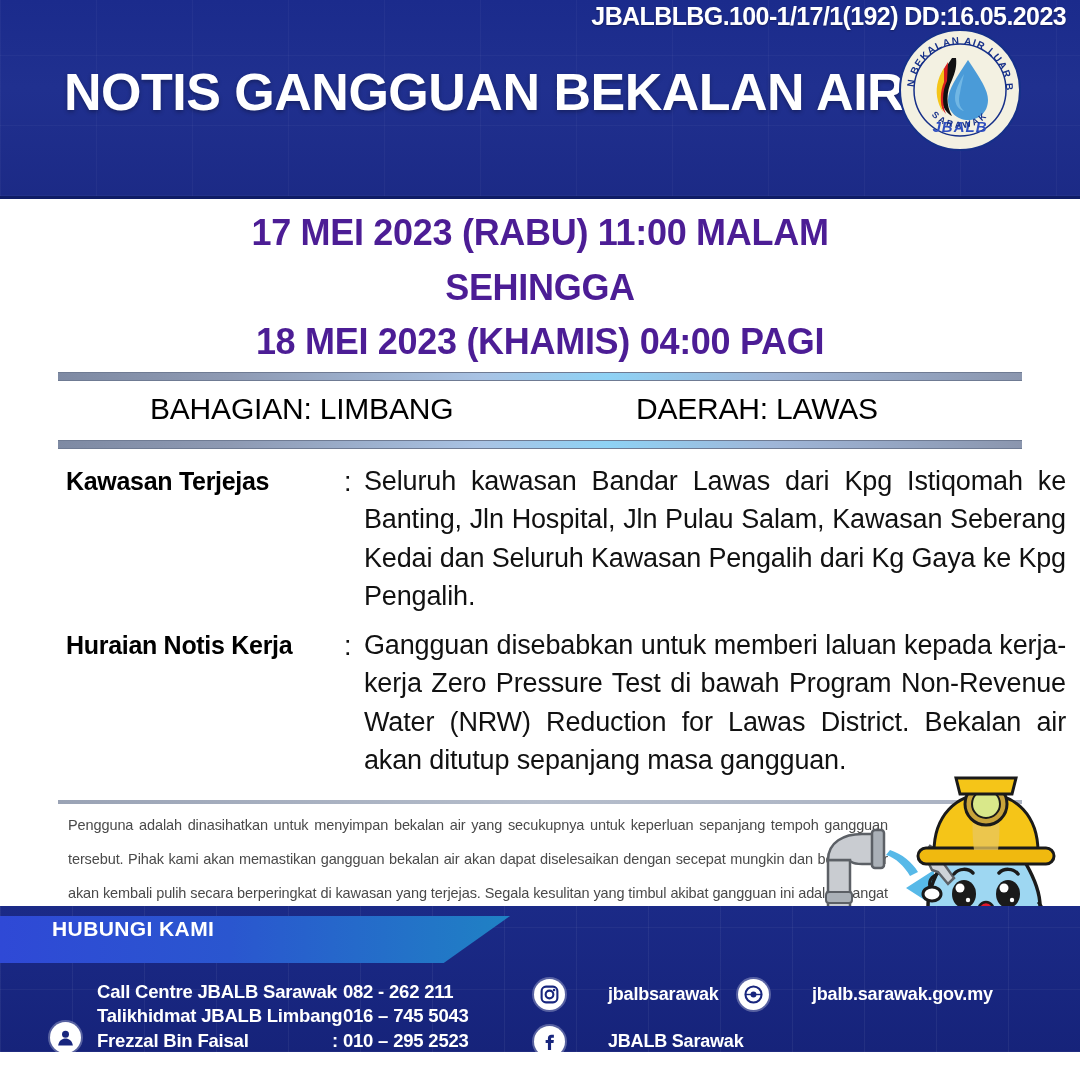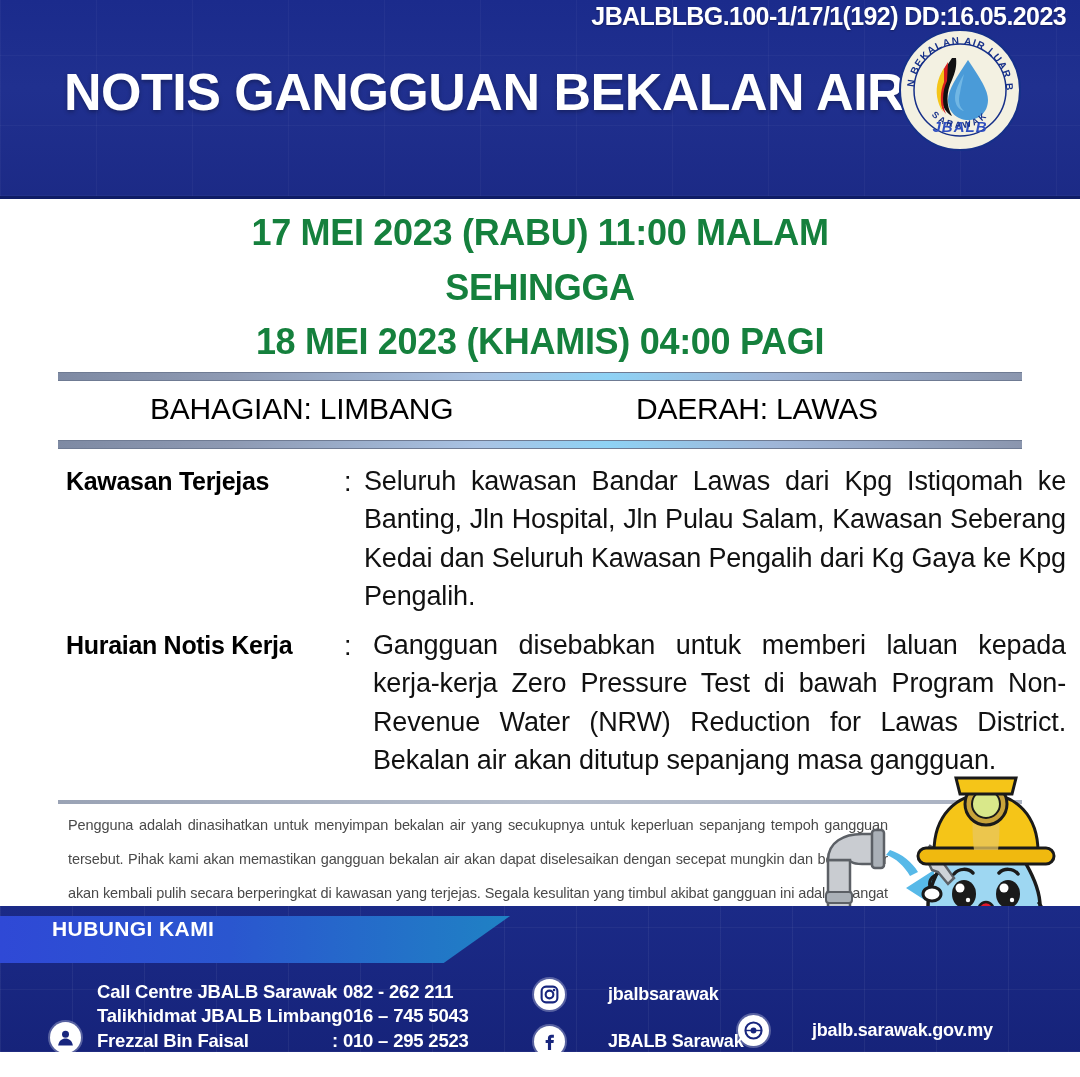--- a/index.html
+++ b/index.html
@@ -64,21 +64,21 @@
   }
   .logo svg { display: block; width: 124px; height: 124px; }
 
   
   .date-block {
     position: absolute;
     left: 0;
     top: 206px;
     width: 1080px;
     text-align: center;
-    color: #15803d;
+    color: #4c1d95;
   }
   .date-line {
     font-size: 36px;
     font-weight: 700;
     line-height: 1.52;
     letter-spacing: -0.3px;
     white-space: nowrap;
   }
 
   
@@ -147,21 +147,21 @@
   .detail-value {
     margin: 0 14px 0 364px;
     font-size: 27px;
     line-height: 1.42;
     color: #111111;
     text-align: justify;
     text-justify: inter-word;
     letter-spacing: -0.15px;
   }
   #row-area  { height: 160px; }
-  #row-works { height: 192px; padding-left: 9px; }
+  #row-works { height: 192px; }
 
   
   .disclaimer-rule {
     position: absolute;
     left: 58px;
     top: 800px;
     width: 964px;
     height: 4px;
     background: linear-gradient(90deg, #9aa3b5 0%, #b5bdcb 50%, #aab2c2 100%);
   }
@@ -263,21 +263,21 @@
   .social-label {
     margin-left: 15px;
     color: #ffffff;
     font-size: 18px;
     font-weight: 700;
     letter-spacing: -0.2px;
     white-space: nowrap;
   }
   #social-instagram { left: 534px; top: 979px; }
   #social-facebook  { left: 534px; top: 1026px; }
-  #social-website   { left: 738px; top: 979px; margin-top: 36px; }
+  #social-website   { left: 738px; top: 979px; }
 </style>
 </head>
 <body>
 
 <div class="poster">
 
   <div class="header">
     <div class="ref-no">JBALBLBG.100-1/17/1(192) DD:16.05.2023</div>
     <div class="poster-title">NOTIS GANGGUAN BEKALAN AIR</div>
   </div>

